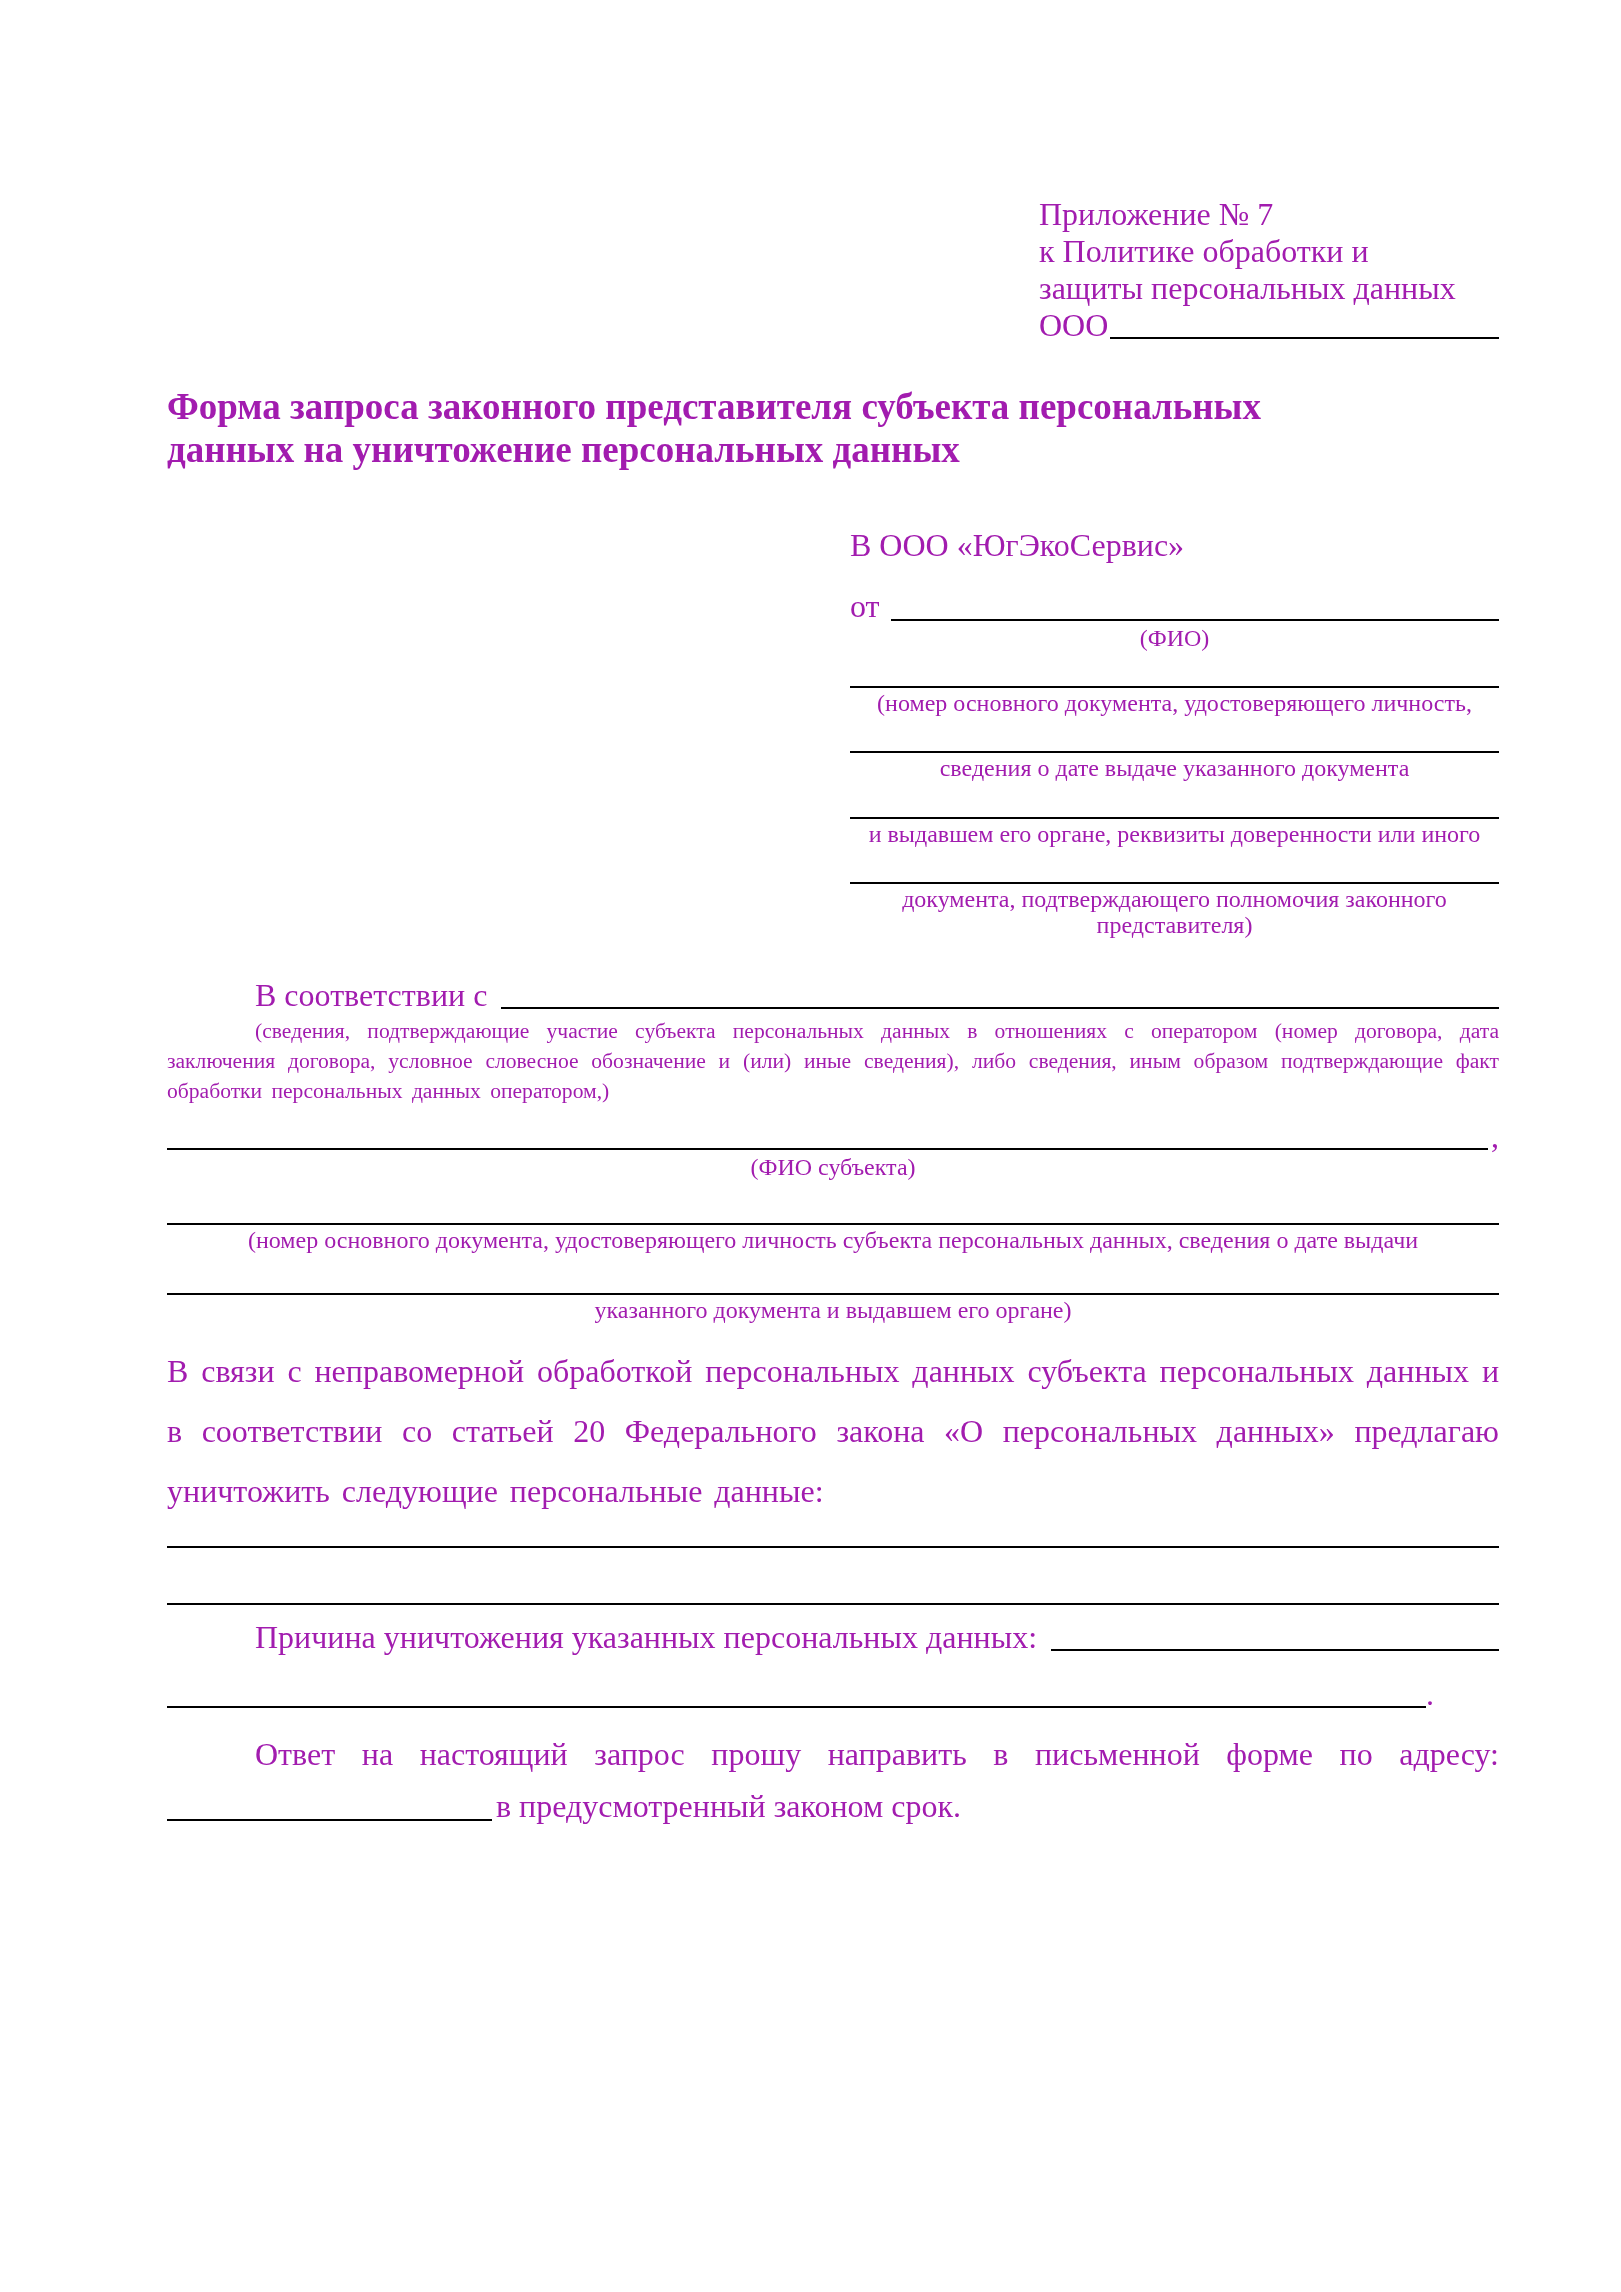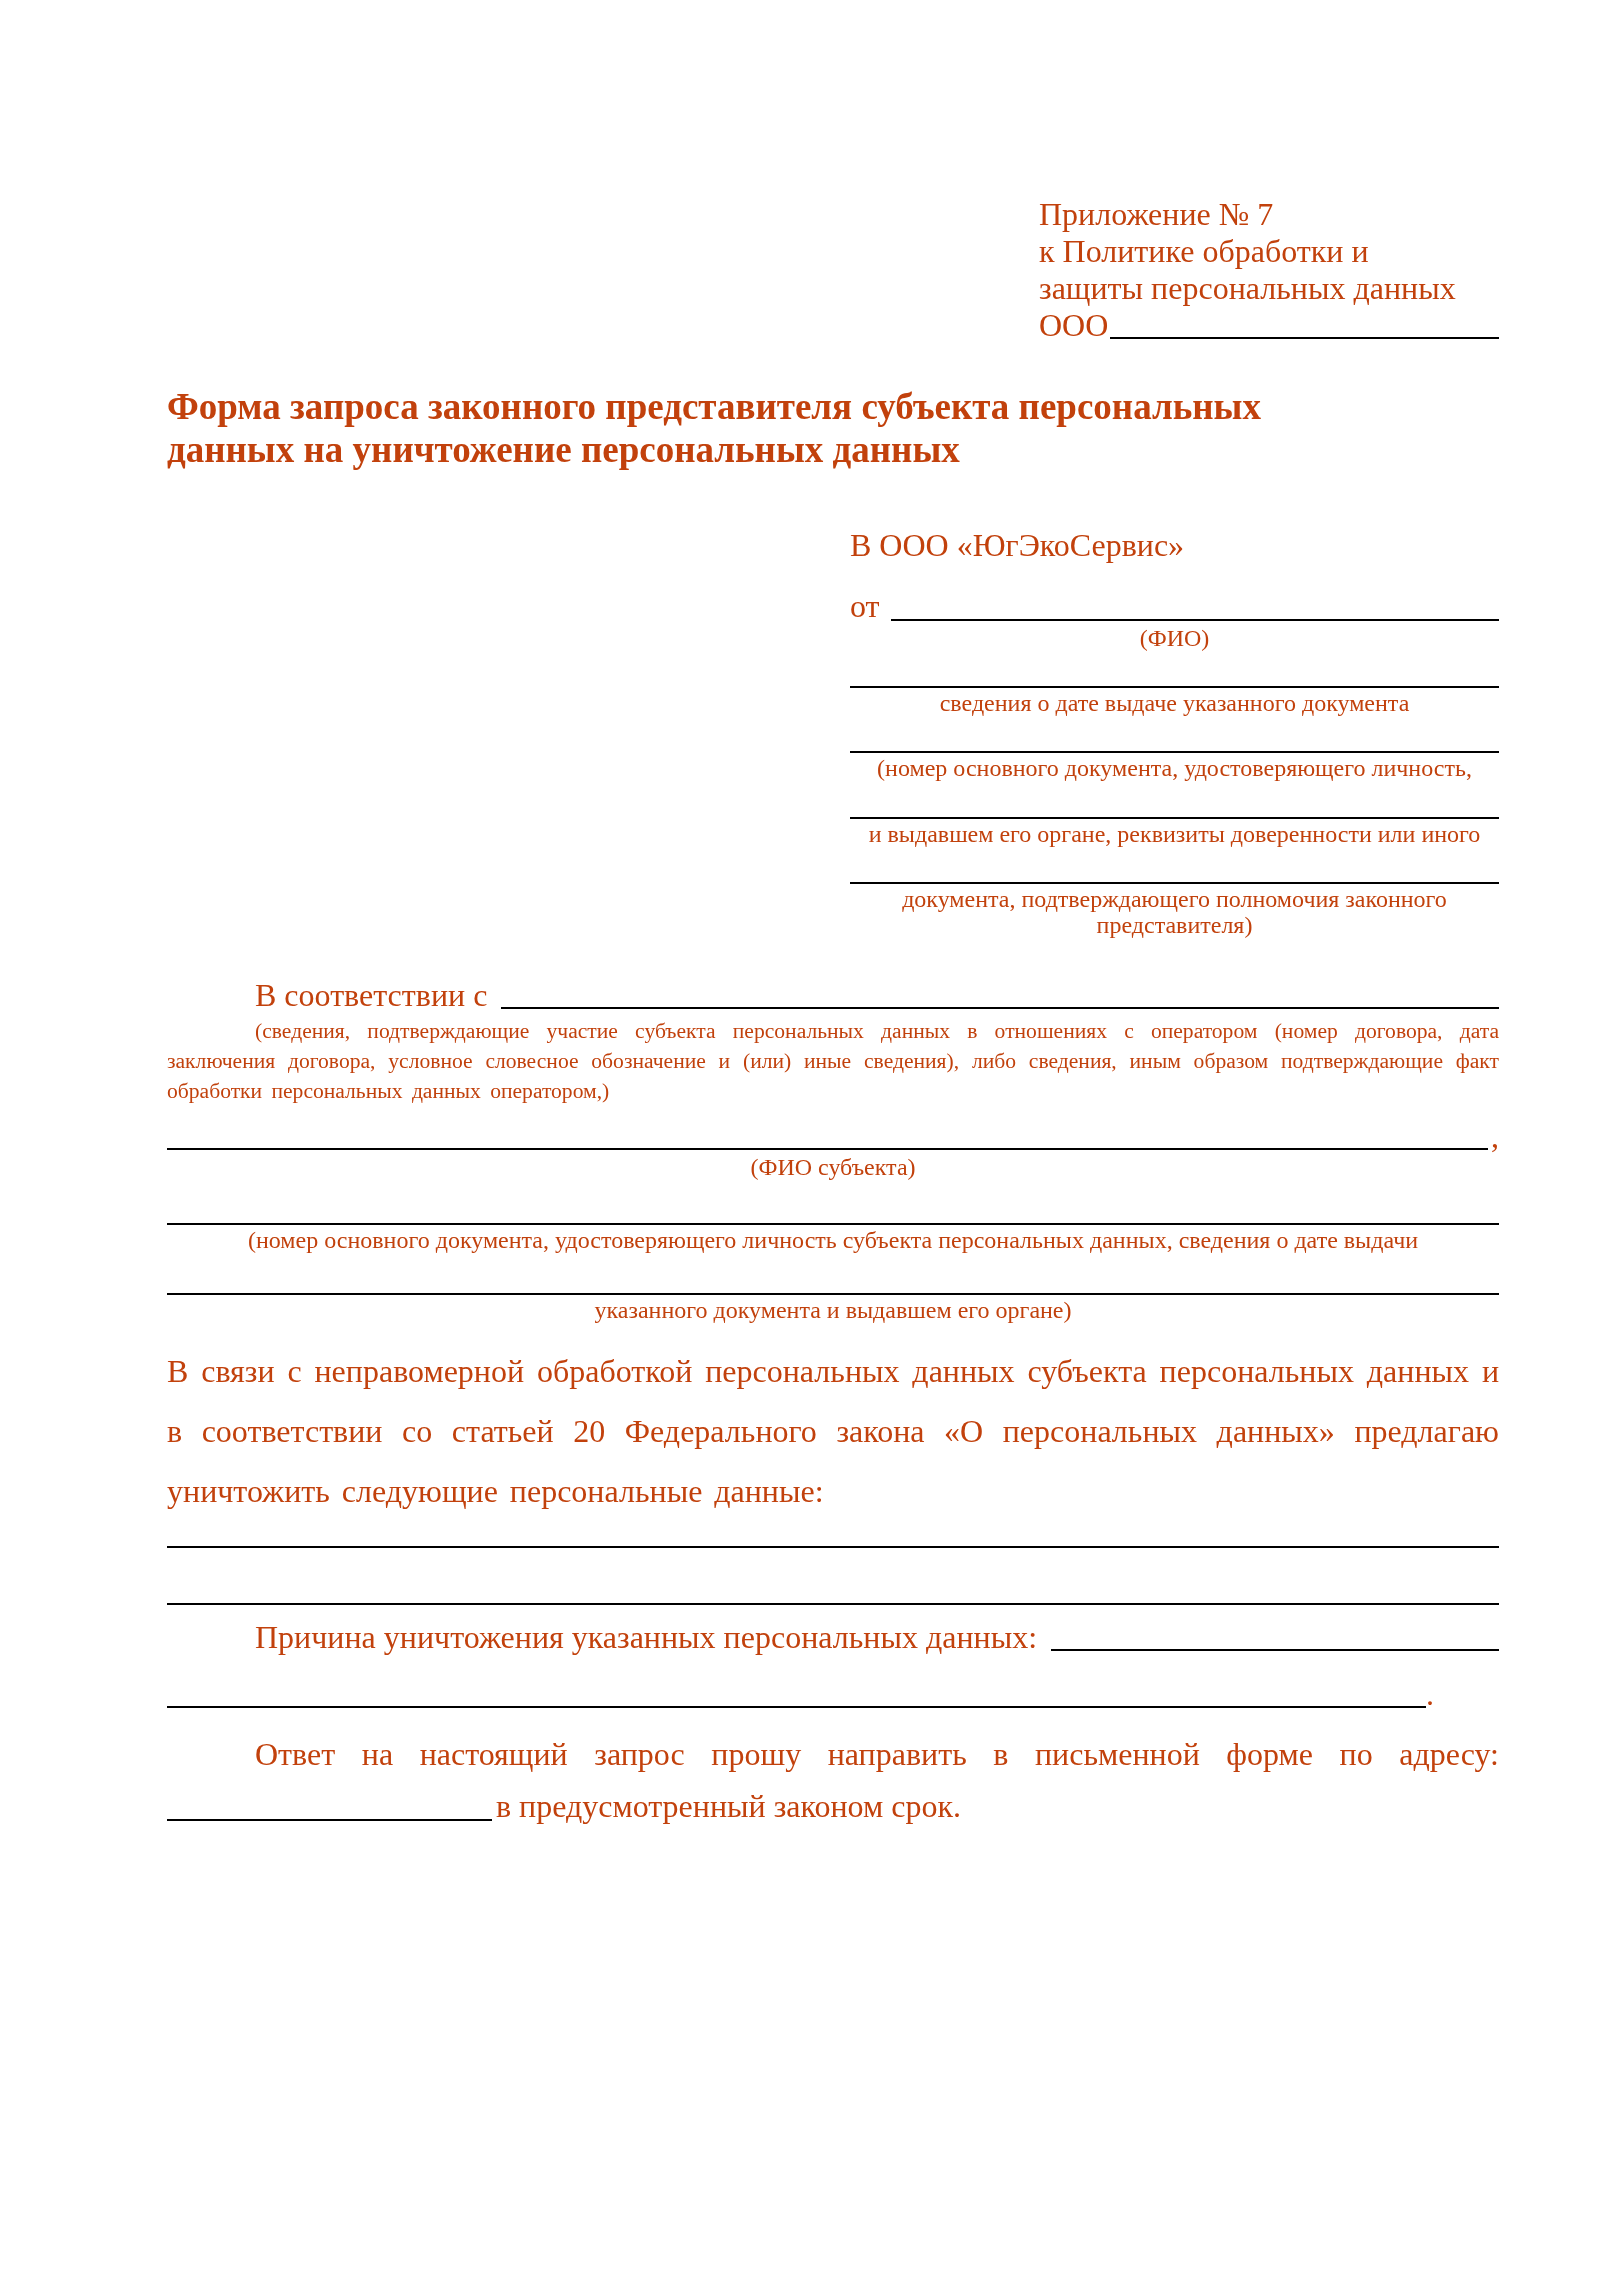--- a/index.html
+++ b/index.html
@@ -2,21 +2,21 @@
 <html lang="ru"><head>
 <meta charset="utf-8">
 <style>
   * { box-sizing: border-box; margin: 0; padding: 0; }
   html, body { background: #ffffff; }
   .page {
     position: relative;
     width: 1621px;
     height: 1834px;
     background: #ffffff;
-    color: #c2410c;
+    color: #a21caf;
     font-family: "Liberation Serif", "DejaVu Serif", serif;
     font-size: 32px;
     padding: 196px 122px 39px 167px;
     overflow: hidden;
   }
   
   .rule  { border-bottom: 2.9px solid #000; }
   .fill  { flex: 1 1 auto; align-self: flex-end; margin-bottom: 4.9px; }
   .row   { display: flex; }
   .label { white-space: nowrap; }
@@ -95,25 +95,25 @@
   <div class="addressee">
     <div>В ООО «ЮгЭкоСервис»</div>
     <div class="row from-row">
       <span class="label">от</span>
       <span class="rule fill"></span>
     </div>
     <div class="caption center">(ФИО)</div>
 
     <div class="field">
       <div class="rule"></div>
-      <div class="caption center">сведения о дате выдаче указанного документа</div>
+      <div class="caption center">(номер основного документа, удостоверяющего личность,</div>
     </div>
     <div class="field">
       <div class="rule"></div>
-      <div class="caption center">(номер основного документа, удостоверяющего личность,</div>
+      <div class="caption center">сведения о дате выдаче указанного документа</div>
     </div>
     <div class="field">
       <div class="rule"></div>
       <div class="caption center">и выдавшем его органе, реквизиты доверенности или иного</div>
     </div>
     <div class="field">
       <div class="rule"></div>
       <div class="caption center">документа, подтверждающего полномочия законного представителя)</div>
     </div>
   </div>

